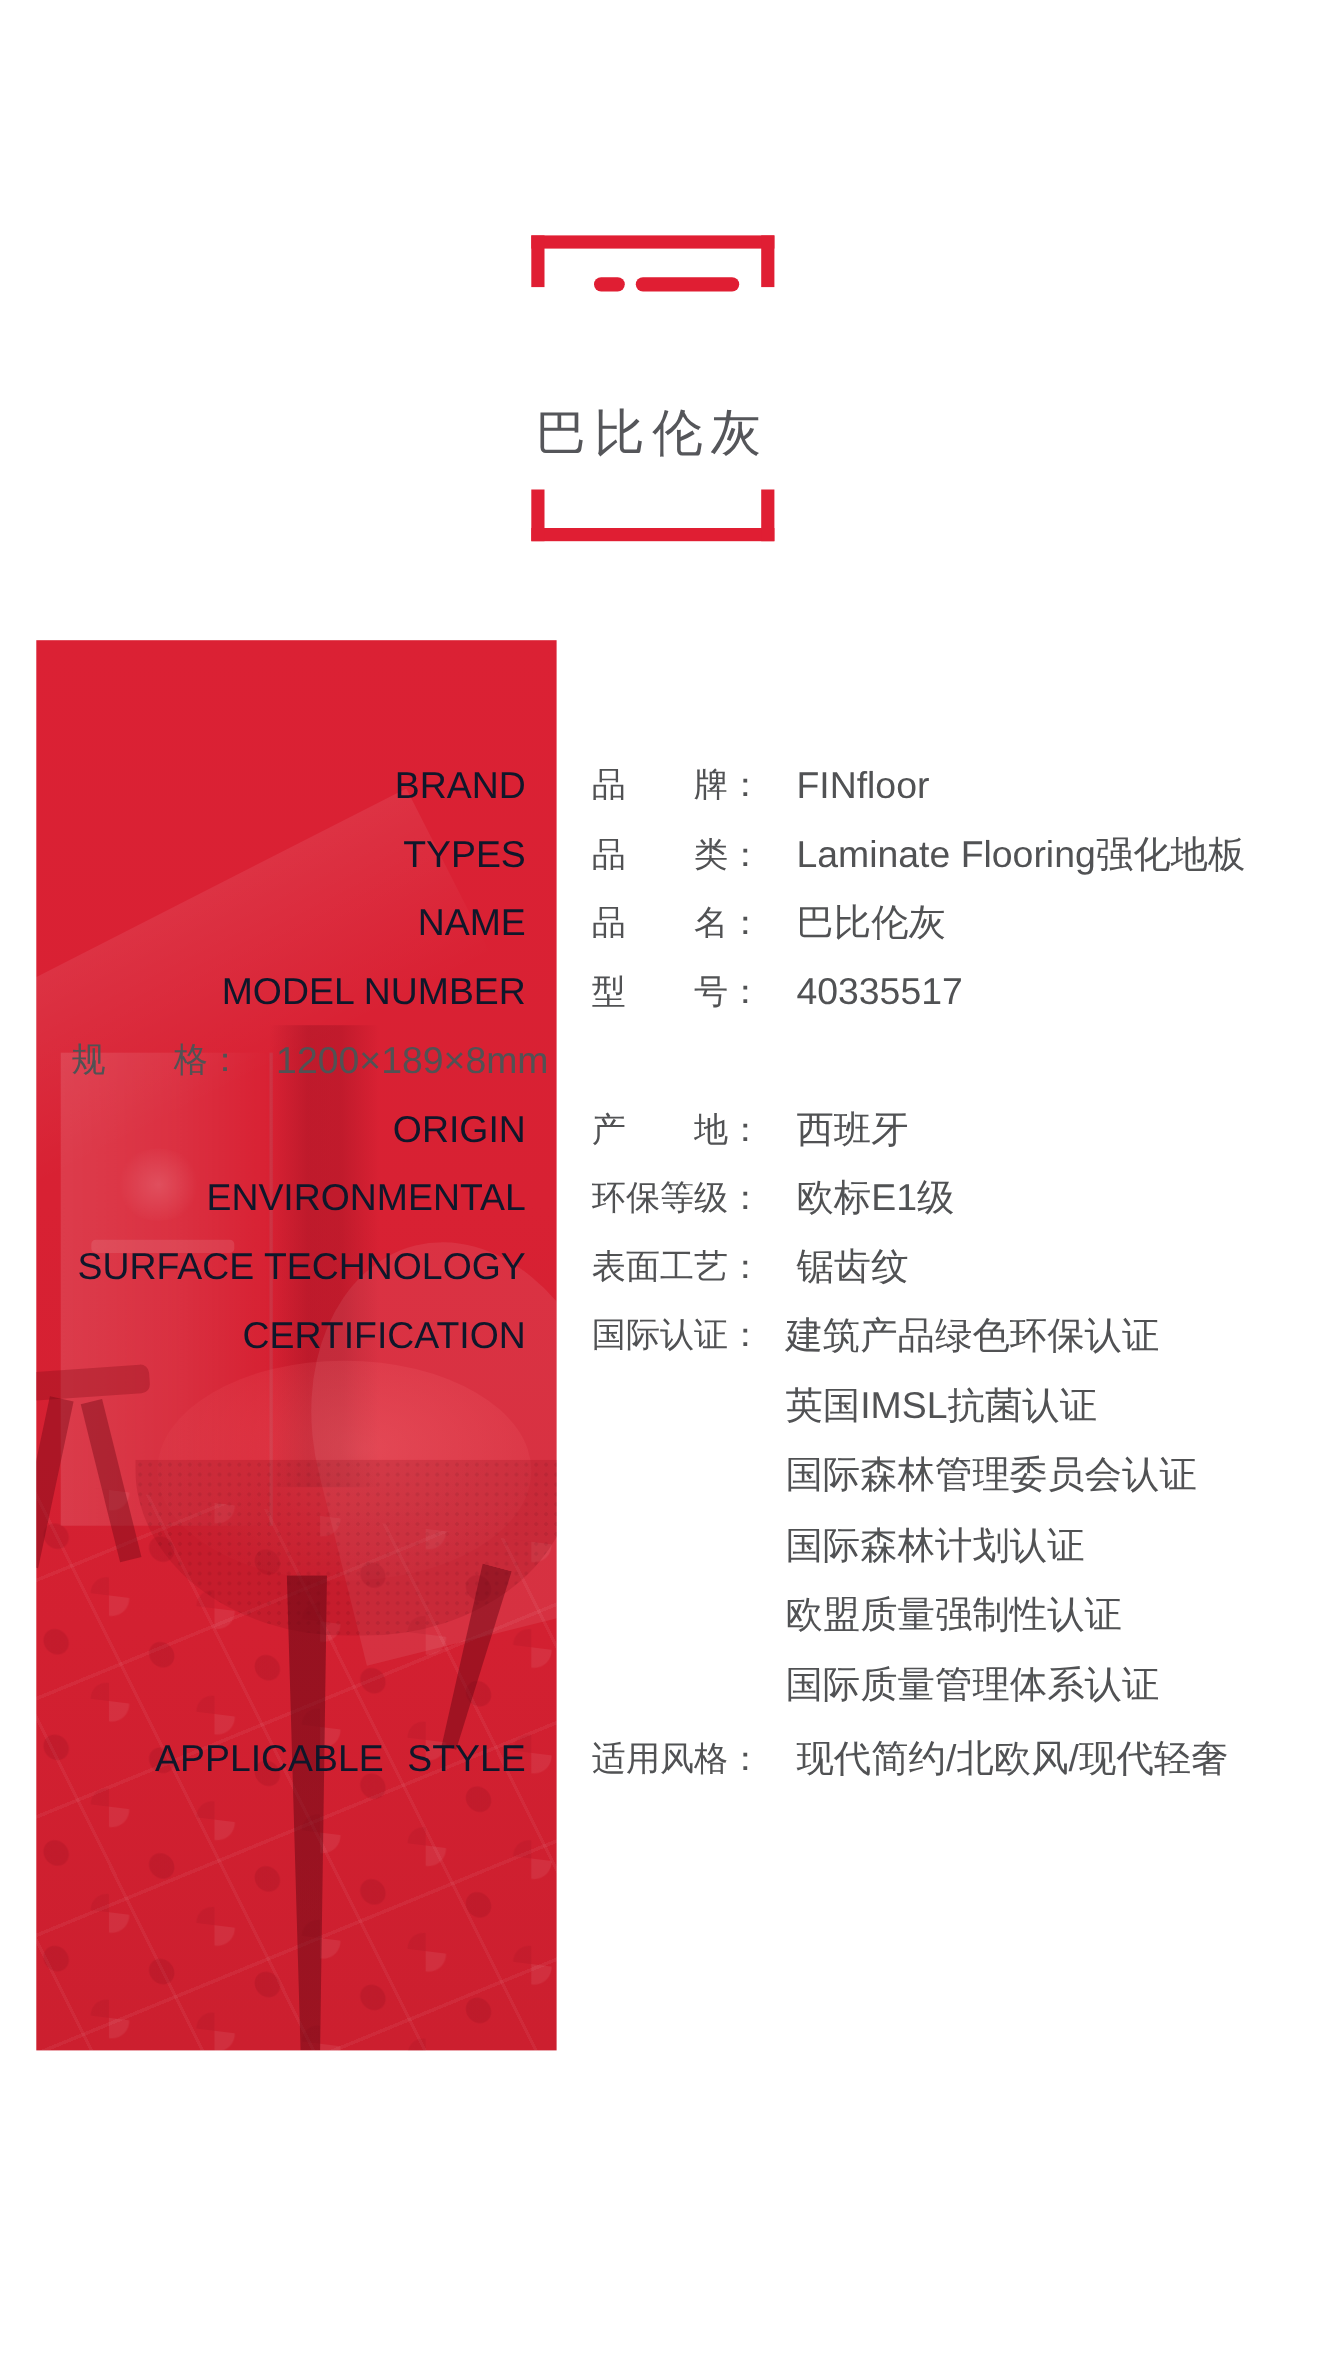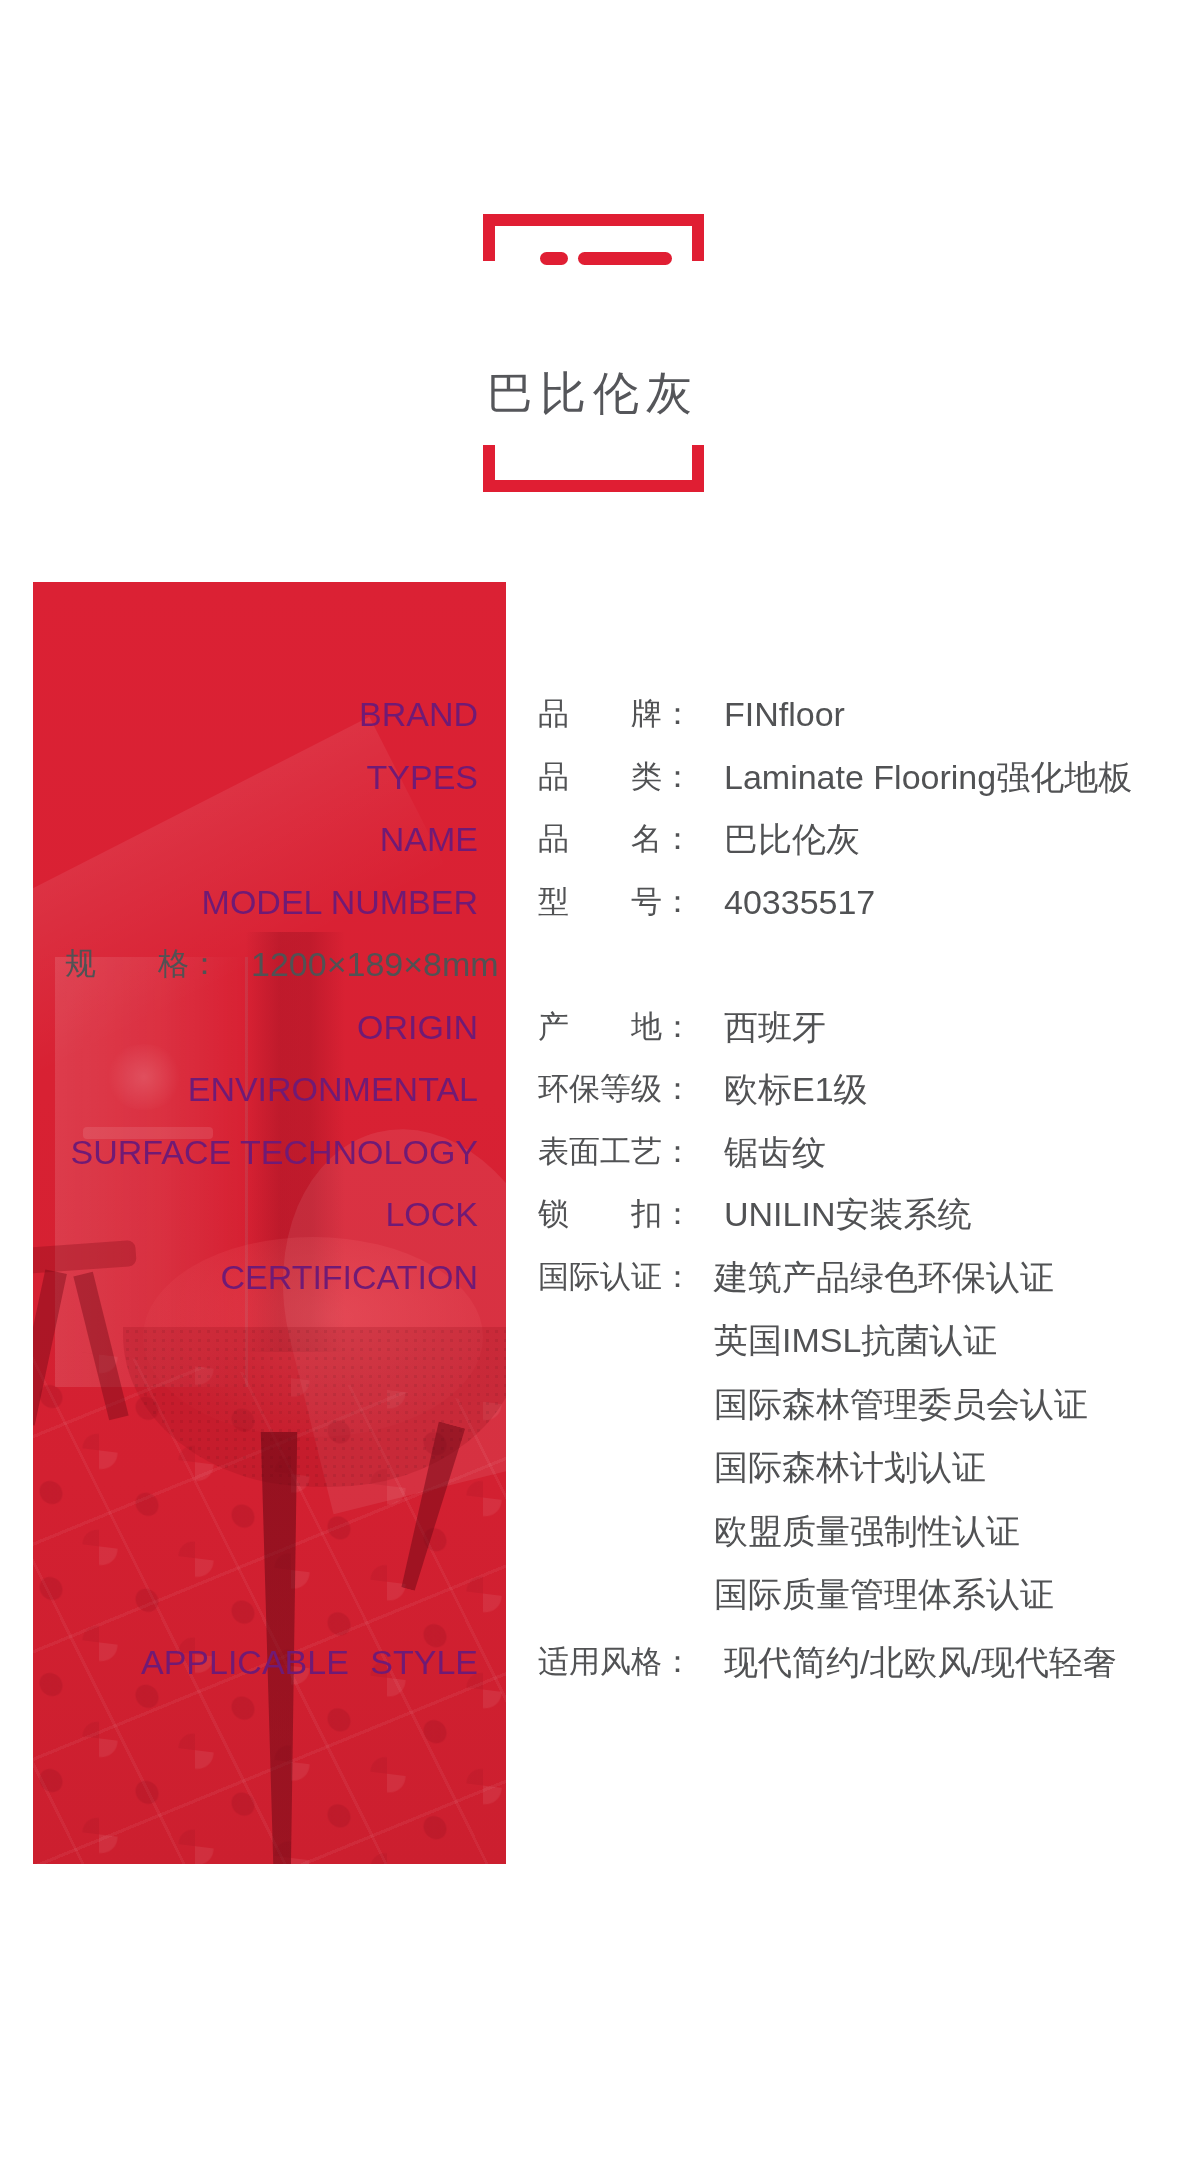--- a/index.html
+++ b/index.html
@@ -71,21 +71,21 @@
       radial-gradient(circle at 0% 0%,rgba(255,255,255,0.07) 0 18px,transparent 19px),
       radial-gradient(circle at 100% 100%,rgba(118,4,20,0.10) 0 16px,transparent 17px),
       repeating-linear-gradient(62deg,transparent 0 92px,rgba(255,255,255,0.05) 92px 95px),
       repeating-linear-gradient(-28deg,transparent 0 92px,rgba(255,255,255,0.05) 92px 95px);
     background-size:96px 96px,96px 96px,96px 96px,auto,auto;}
   
   .spec-table{position:absolute;left:33px;top:683px;width:1140px;}
   .spec-row{display:flex;align-items:flex-start;}
   .spec-row .en{
     width:473px;box-sizing:border-box;padding-right:28px;flex:none;
-    text-align:right;color:#701a75;font-size:34px;line-height:62.5px;white-space:nowrap;
+    text-align:right;color:#0f172a;font-size:34px;line-height:62.5px;white-space:nowrap;
   }
   .spec-row .zh{
     width:172px;flex:none;margin-left:32px;
     color:#515254;font-size:31px;line-height:62.5px;white-space:nowrap;
   }
   .spec-row .val{
     margin-left:14px;color:#515254;font-size:34px;line-height:62.5px;white-space:nowrap;
   }
   .spec-row .vals{margin-left:4px;}
   .spec-row .vals .val{margin-left:0;line-height:63.5px;}
@@ -169,25 +169,20 @@
       <div class="zh">环保等级：</div>
       <div class="val">欧标E1级</div>
     </div>
 
     <div class="spec-row">
       <div class="en">SURFACE TECHNOLOGY</div>
       <div class="zh">表面工艺：</div>
       <div class="val">锯齿纹</div>
     </div>
 
-    <div class="spec-row">
-      <div class="en">LOCK</div>
-      <div class="zh">锁　　扣：</div>
-      <div class="val">UNILIN安装系统</div>
-    </div>
 
     <div class="spec-row">
       <div class="en">CERTIFICATION</div>
       <div class="zh">国际认证：</div>
       <div class="vals">
         <div class="val">建筑产品绿色环保认证</div>
         <div class="val">英国IMSL抗菌认证</div>
         <div class="val">国际森林管理委员会认证</div>
         <div class="val">国际森林计划认证</div>
         <div class="val">欧盟质量强制性认证</div>

